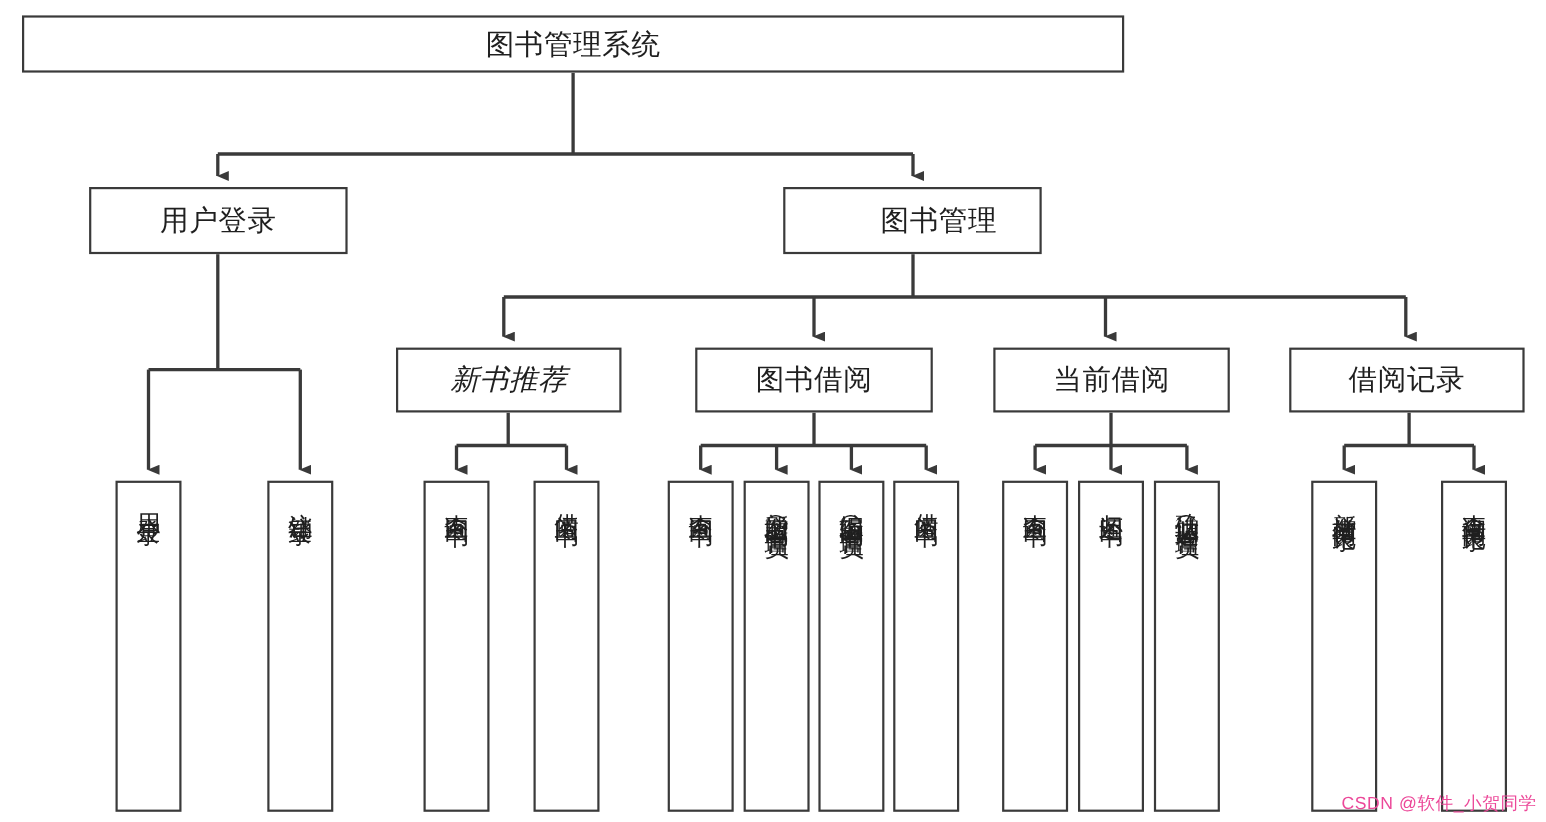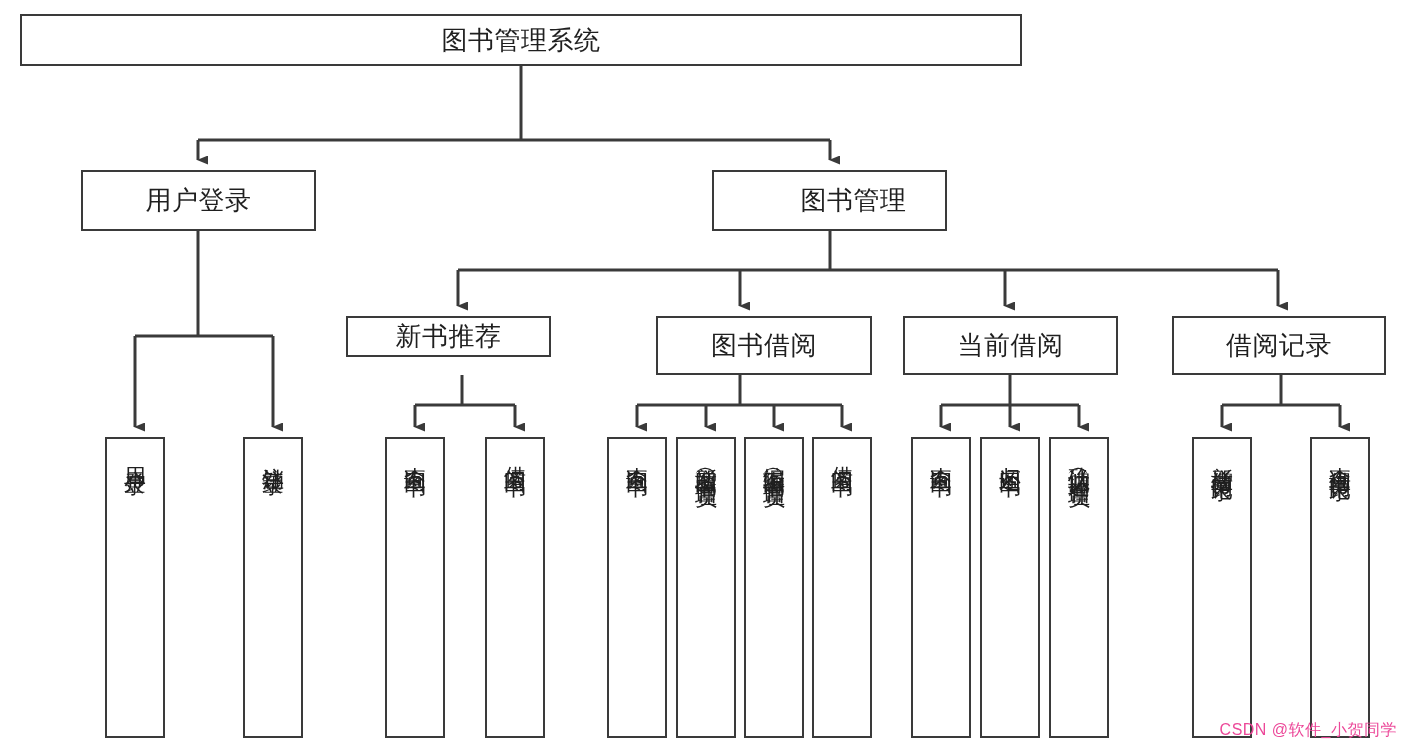--- a/index.html
+++ b/index.html
@@ -125,25 +125,25 @@
   </div>
 
   <div class="node" style="left:81px; top:170px; width:235px; height:61px;">
     <span class="label">用户登录</span>
   </div>
 
   <div class="node" style="left:712px; top:170px; width:235px; height:61px;padding-left:48px;">
     <span class="label">图书管理</span>
   </div>
 
-  <div class="node" style="left:346px; top:316px; width:205px; height:41px;">
+  <div class="node" style="left:360px; top:316px; width:205px; height:59px;font-style:italic;">
     <span class="label">新书推荐</span>
   </div>
 
-  <div class="node" style="left:632px; top:316px; width:216px; height:59px;margin-left:24px;">
+  <div class="node" style="left:632px; top:316px; width:216px; height:59px;">
     <span class="label">图书借阅</span>
   </div>
 
   <div class="node" style="left:903px; top:316px; width:215px; height:59px;align-items:center;">
     <span class="label">当前借阅</span>
   </div>
 
   <div class="node" style="left:1172px; top:316px; width:214px; height:59px;">
     <span class="label">借阅记录</span>
   </div>

